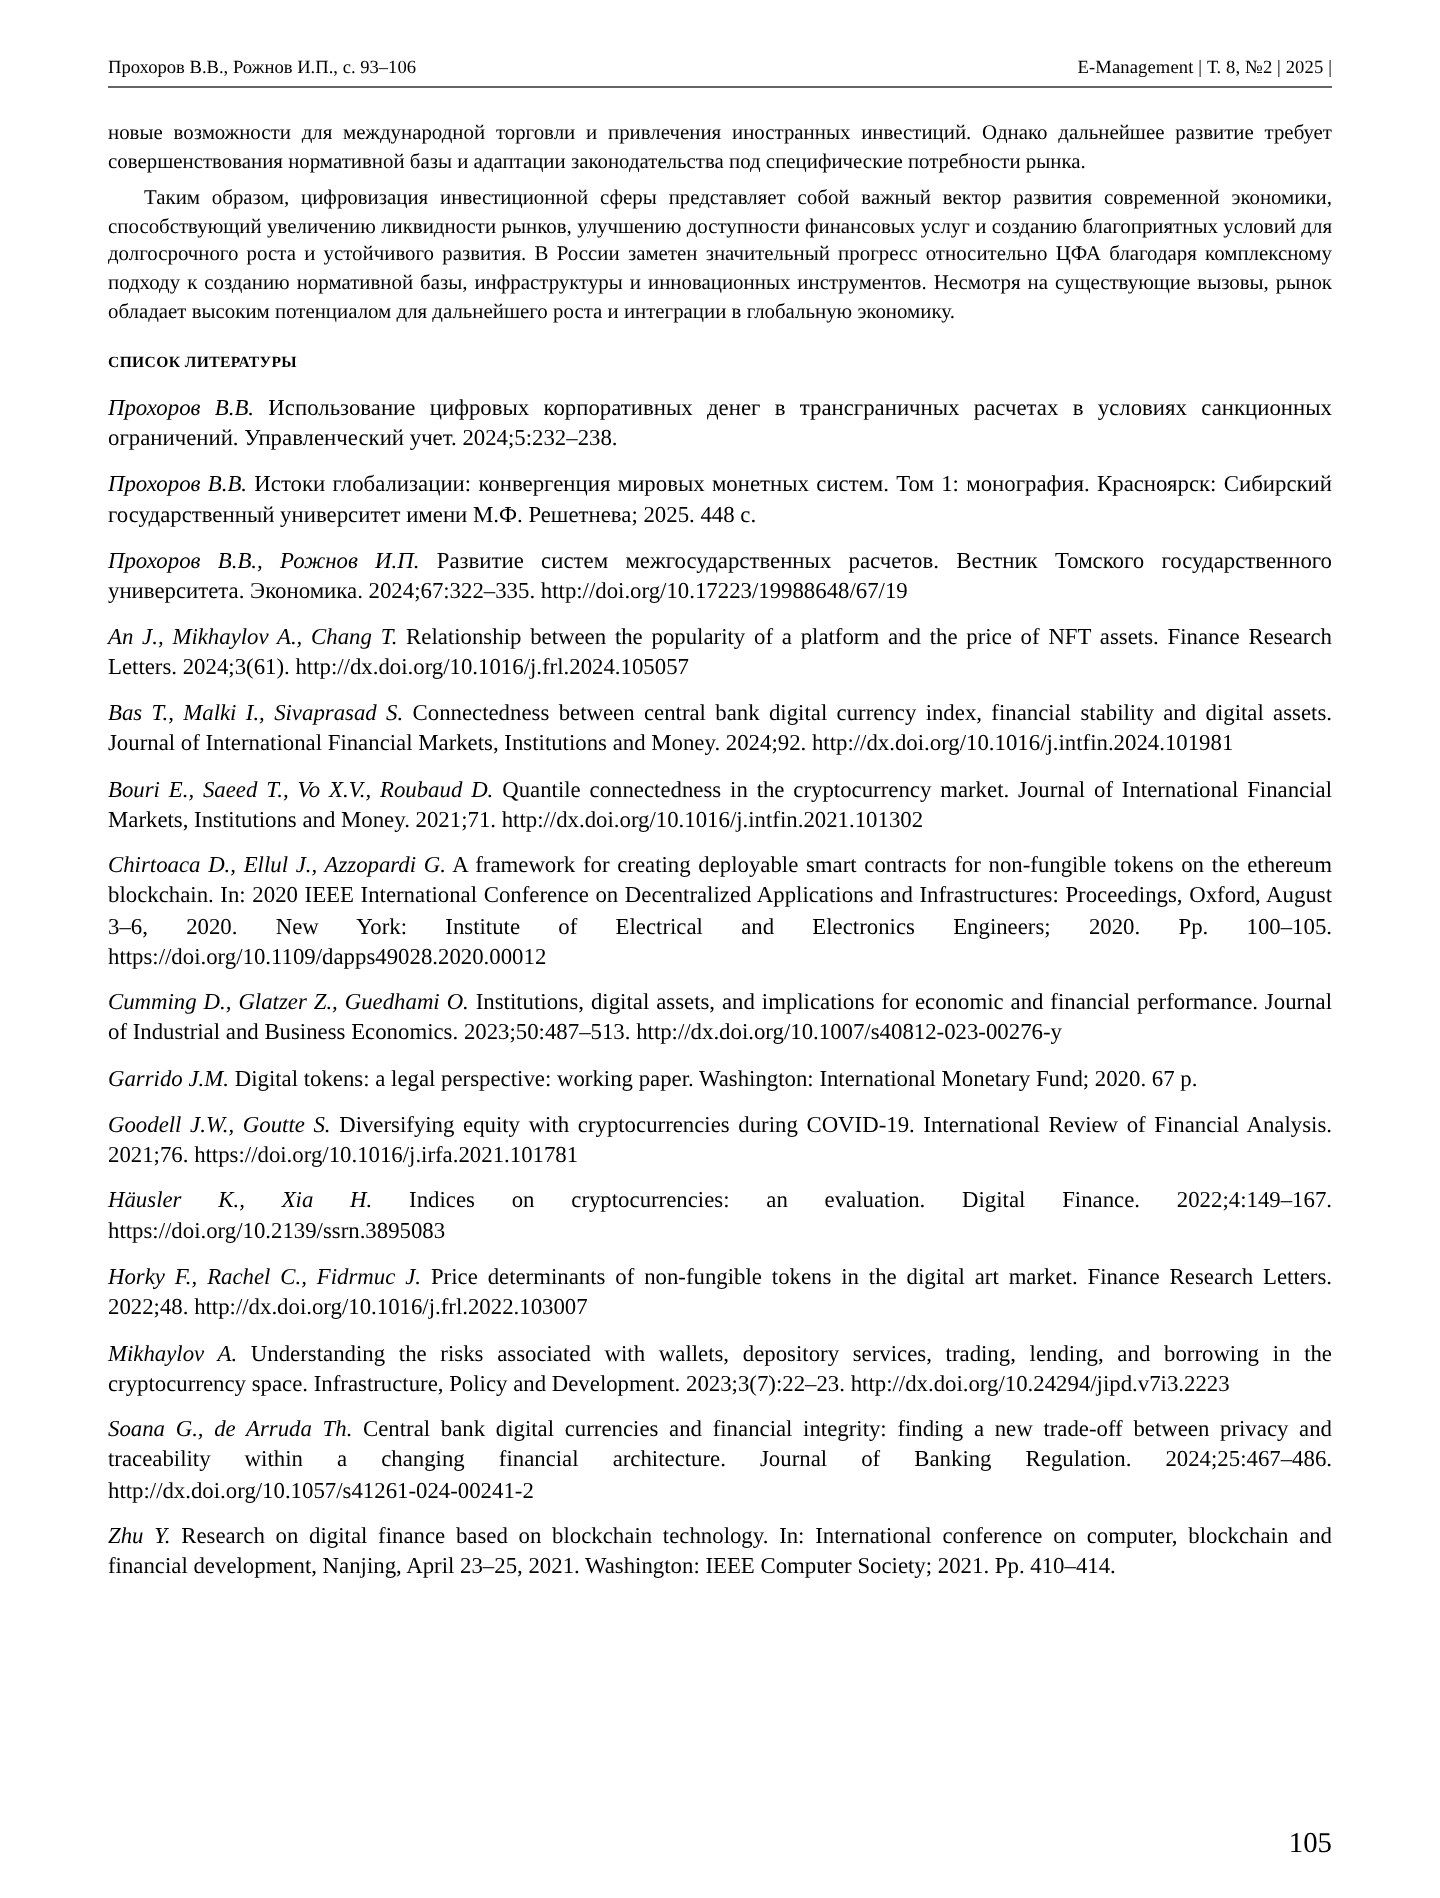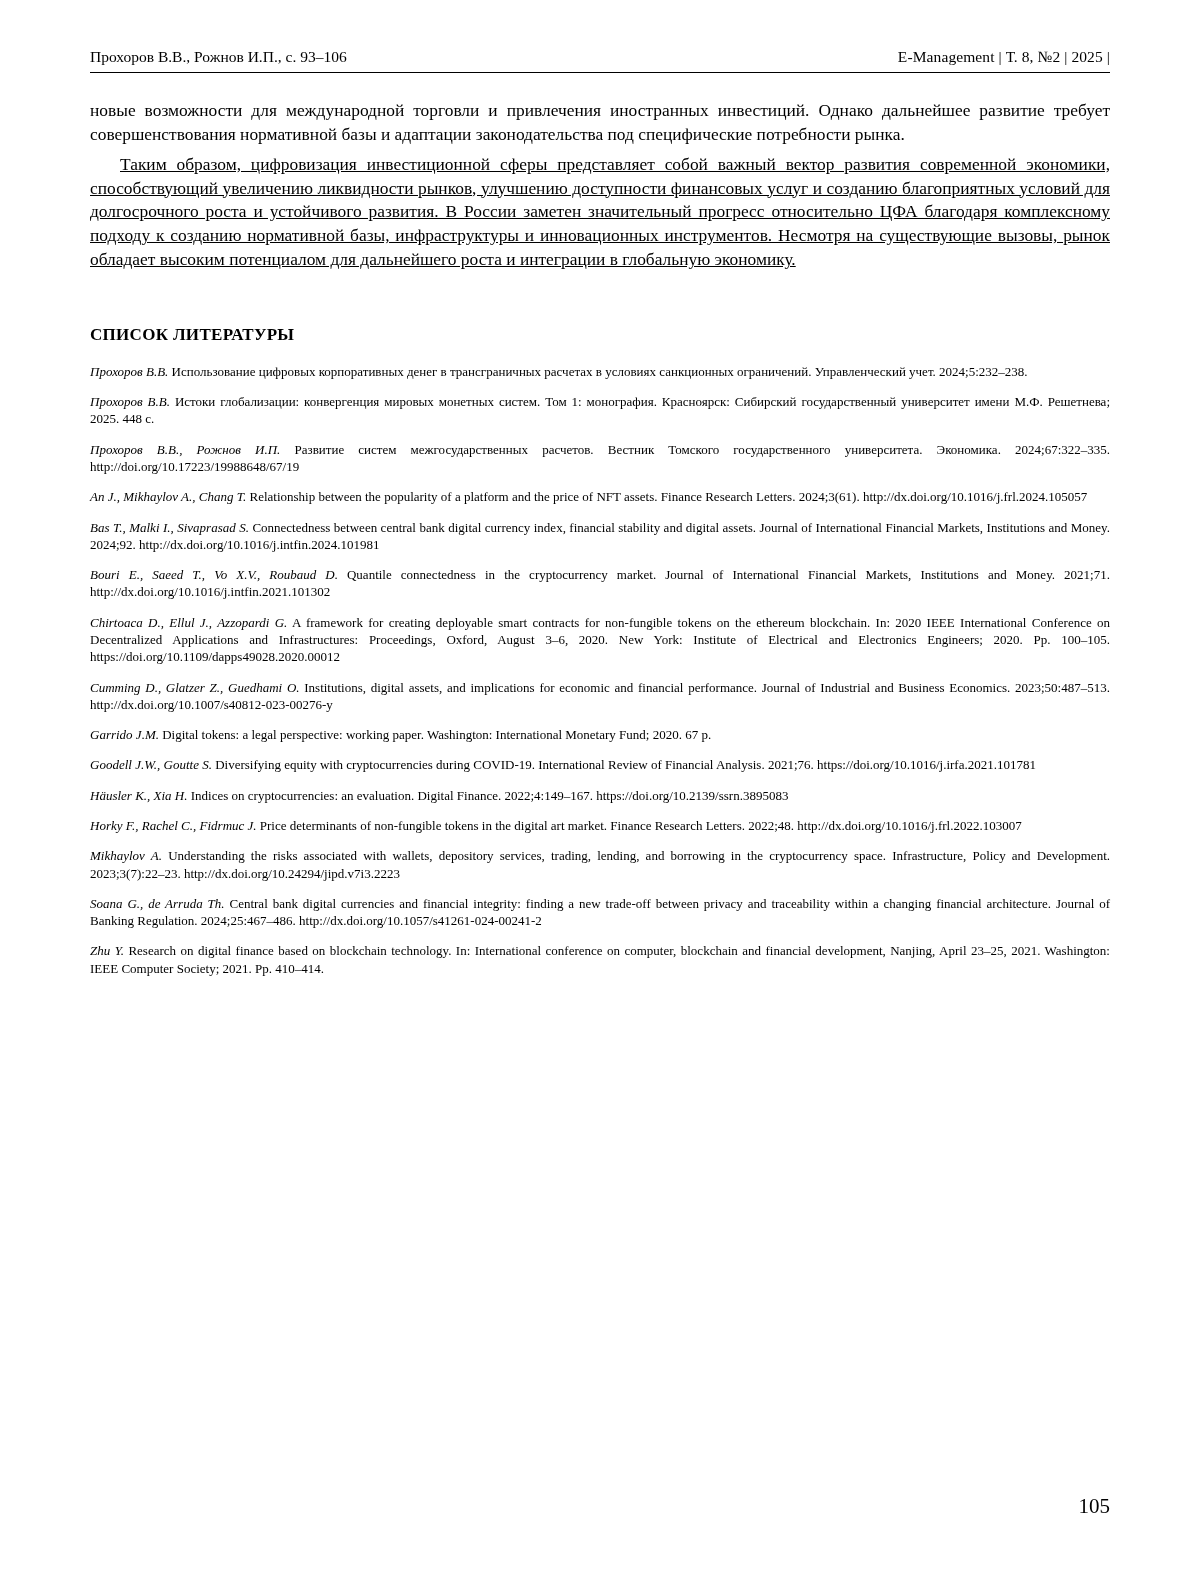--- a/index.html
+++ b/index.html
@@ -43,43 +43,42 @@
   p.body-text {
     font-size: 17.4px;
     line-height: 1.37;
     text-align: justify;
     margin: 13px 0 2px 0;
     hyphens: auto;
   }
   p.body-text.indent {
     text-indent: 30px;
     margin-top: 6px;
-    text-decoration: underline;
   }
   h2.section-title {
-    font-size: 17px;
+    font-size: 13px;
     font-weight: bold;
     letter-spacing: 0.3px;
-    margin: 53px 0 18px 0;
+    margin: 22px 0 18px 0;
     font-family: "Liberation Serif", serif;
   }
   .ref {
-    font-size: 13px;
+    font-size: 19px;
     line-height: 1.33;
     text-align: justify;
     margin: 0 0 13px 0;
   }
   .ref .au {
     font-style: italic;
   }
   .page-number {
     position: absolute;
     right: 90px;
-    bottom: 63px;
-    font-size: 21px;
+    bottom: 32px;
+    font-size: 24px;
   }
 </style>
 </head>
 <body>
 
 <div class="page">
 
   <div class="running-head">
     <div class="left">Прохоров В.В., Рожнов И.П., с. 93–106</div>
     <div class="right">E-Management | Т. 8, №2 | 2025 |</div>

